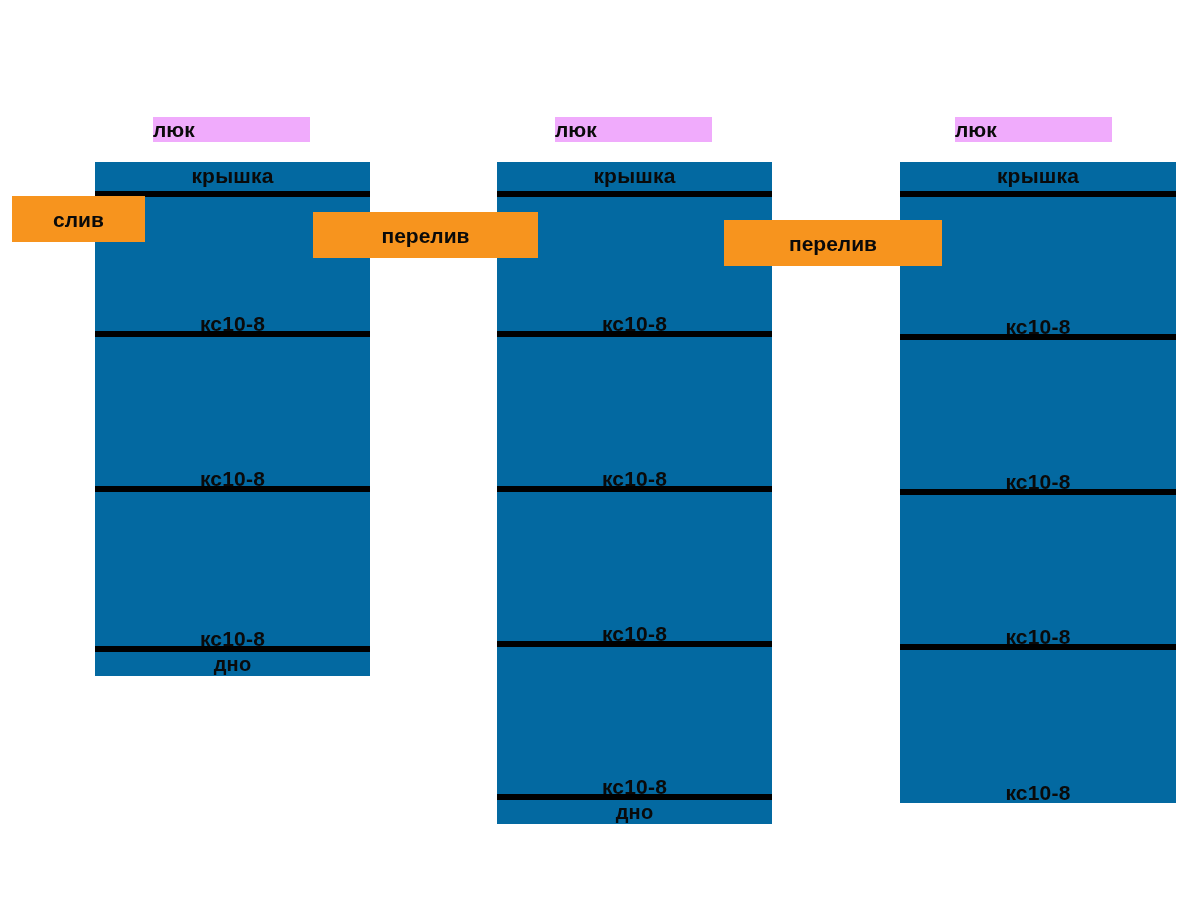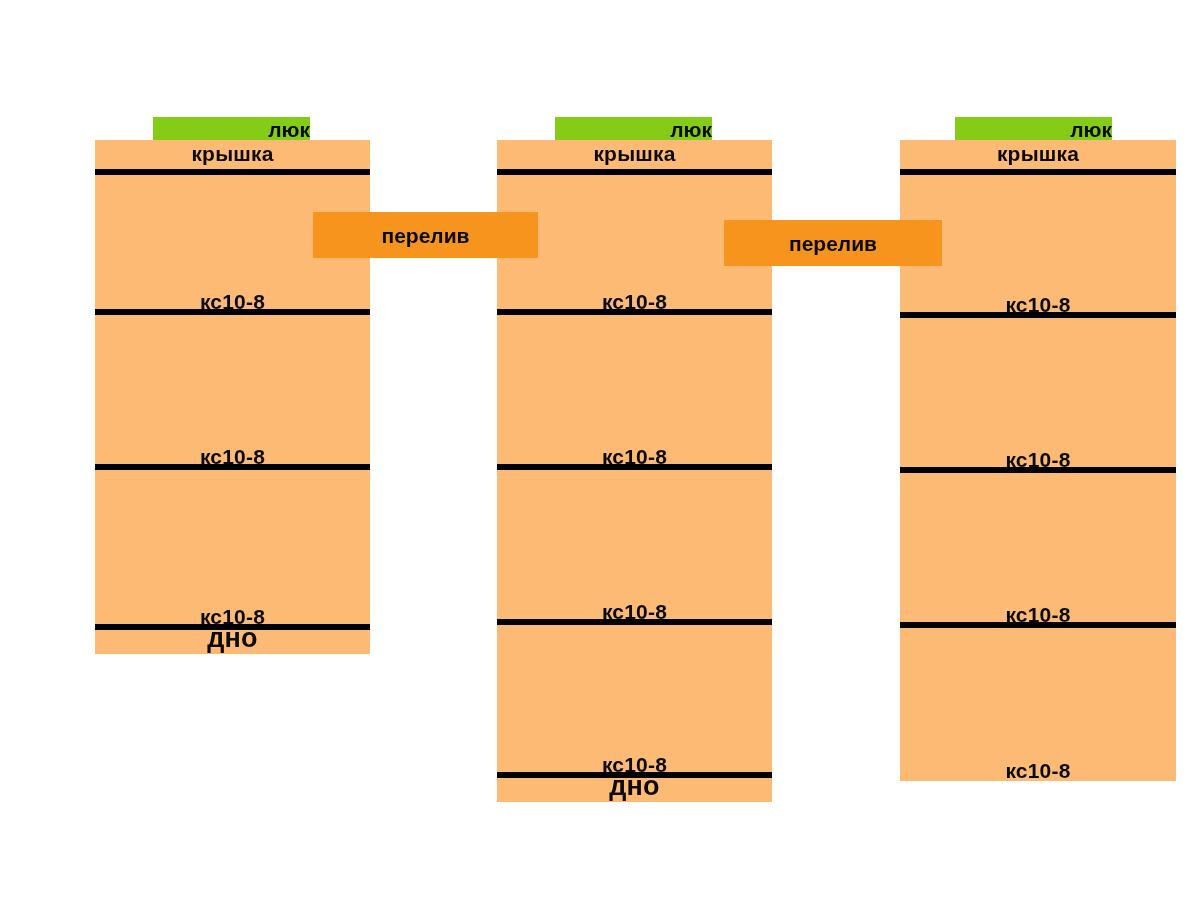--- a/index.html
+++ b/index.html
@@ -14,22 +14,23 @@
     position: relative;
     width: 1200px;
     height: 900px;
     background: #ffffff;
     overflow: hidden;
   }
 
   
   .tank {
     position: absolute;
-    background: #fdba74;
+    background: #0369a1;
     box-sizing: border-box;
+    margin-top: 22px;
   }
 
   
   .ring {
     position: absolute;
     left: 0;
     right: 0;
     display: flex;
     align-items: flex-end;
     justify-content: center;
@@ -49,38 +50,38 @@
     align-items: flex-start;
     padding-top: 3px;
   }
   .lid .ring-label { font-size: 21px; }
 
   
   .base {
     align-items: flex-end;
     padding-bottom: 2px;
   }
-  .base .ring-label { font-size: 27px; }
+  .base .ring-label { font-size: 20px; }
 
   
   .seam {
     position: absolute;
     left: 0;
     right: 0;
     height: 6px;
     background: #000000;
   }
 
   
   .hatch {
     position: absolute;
-    background: #84cc16;
+    background: #f0abfc;
     display: flex;
     align-items: center;
-    justify-content: flex-end;
+    justify-content: flex-start;
     box-sizing: border-box;
   }
   .hatch-label {
     color: #0a0a0a;
     font-weight: bold;
     font-size: 21px;
     line-height: 1;
     white-space: nowrap;
   }
 
@@ -174,19 +175,22 @@
         <span class="ring-label">кс10-8</span>
       </div>
       <div class="ring" style="top: 485px; height: 156px;">
         <span class="ring-label">кс10-8</span>
       </div>
       <div class="seam" style="top: 29px;"></div>
       <div class="seam" style="top: 172px;"></div>
       <div class="seam" style="top: 327px;"></div>
       <div class="seam" style="top: 482px;"></div>
     </div>
+    <div class="pipe" style="left: 12px; top: 196px; width: 133px; height: 46px;">
+      <span class="pipe-label">слив</span>
+    </div>
     <div class="pipe" style="left: 313px; top: 212px; width: 225px; height: 46px;">
       <span class="pipe-label">перелив</span>
     </div>
     <div class="pipe" style="left: 724px; top: 220px; width: 218px; height: 46px;">
       <span class="pipe-label">перелив</span>
     </div>
   </div>
 
 </body></html>

